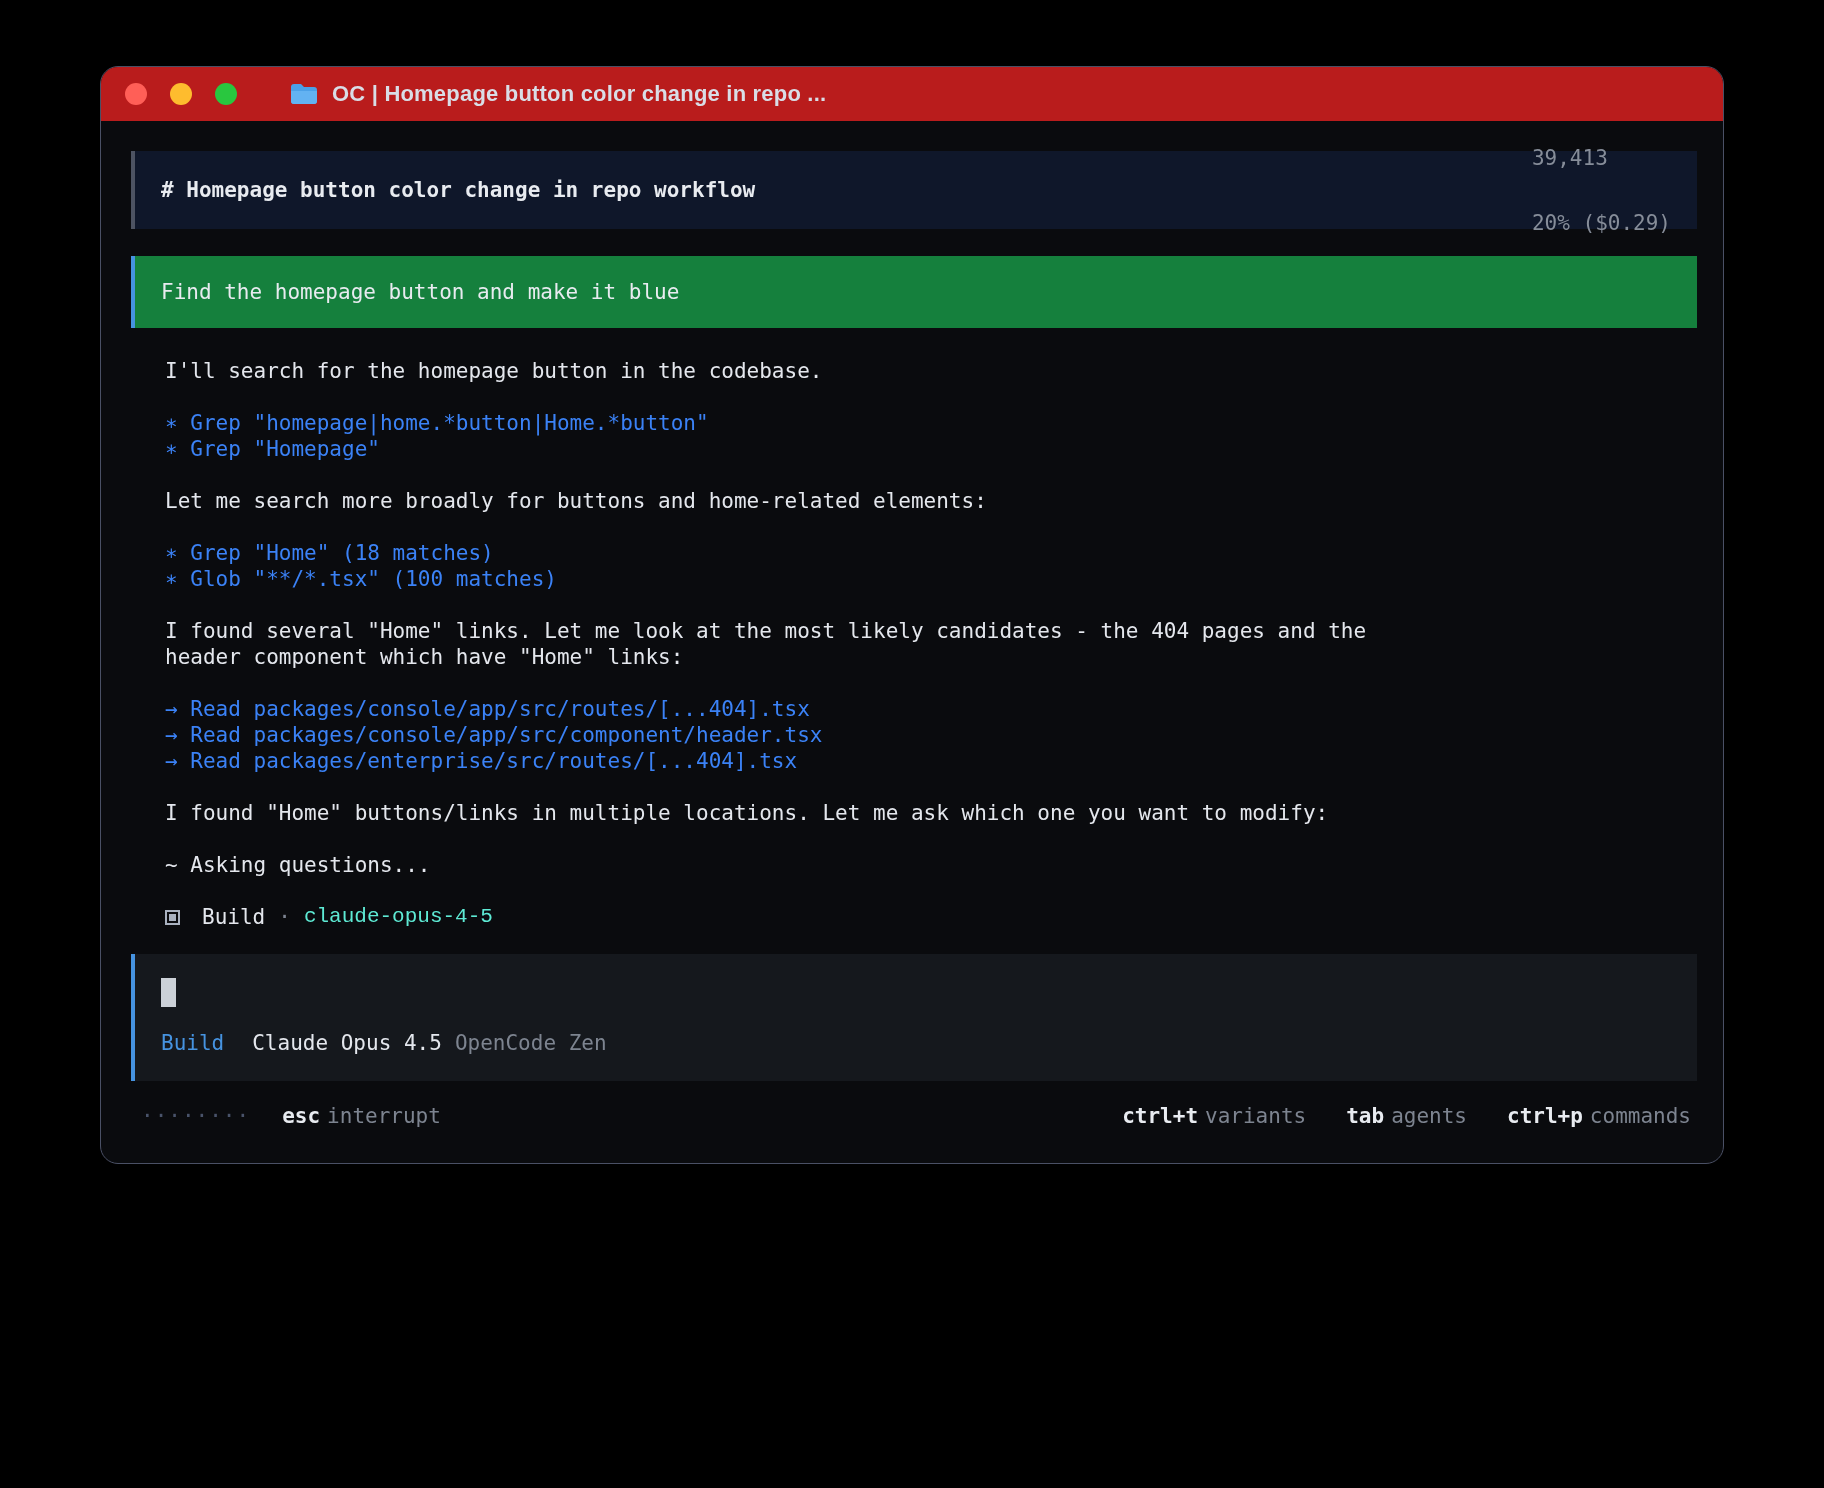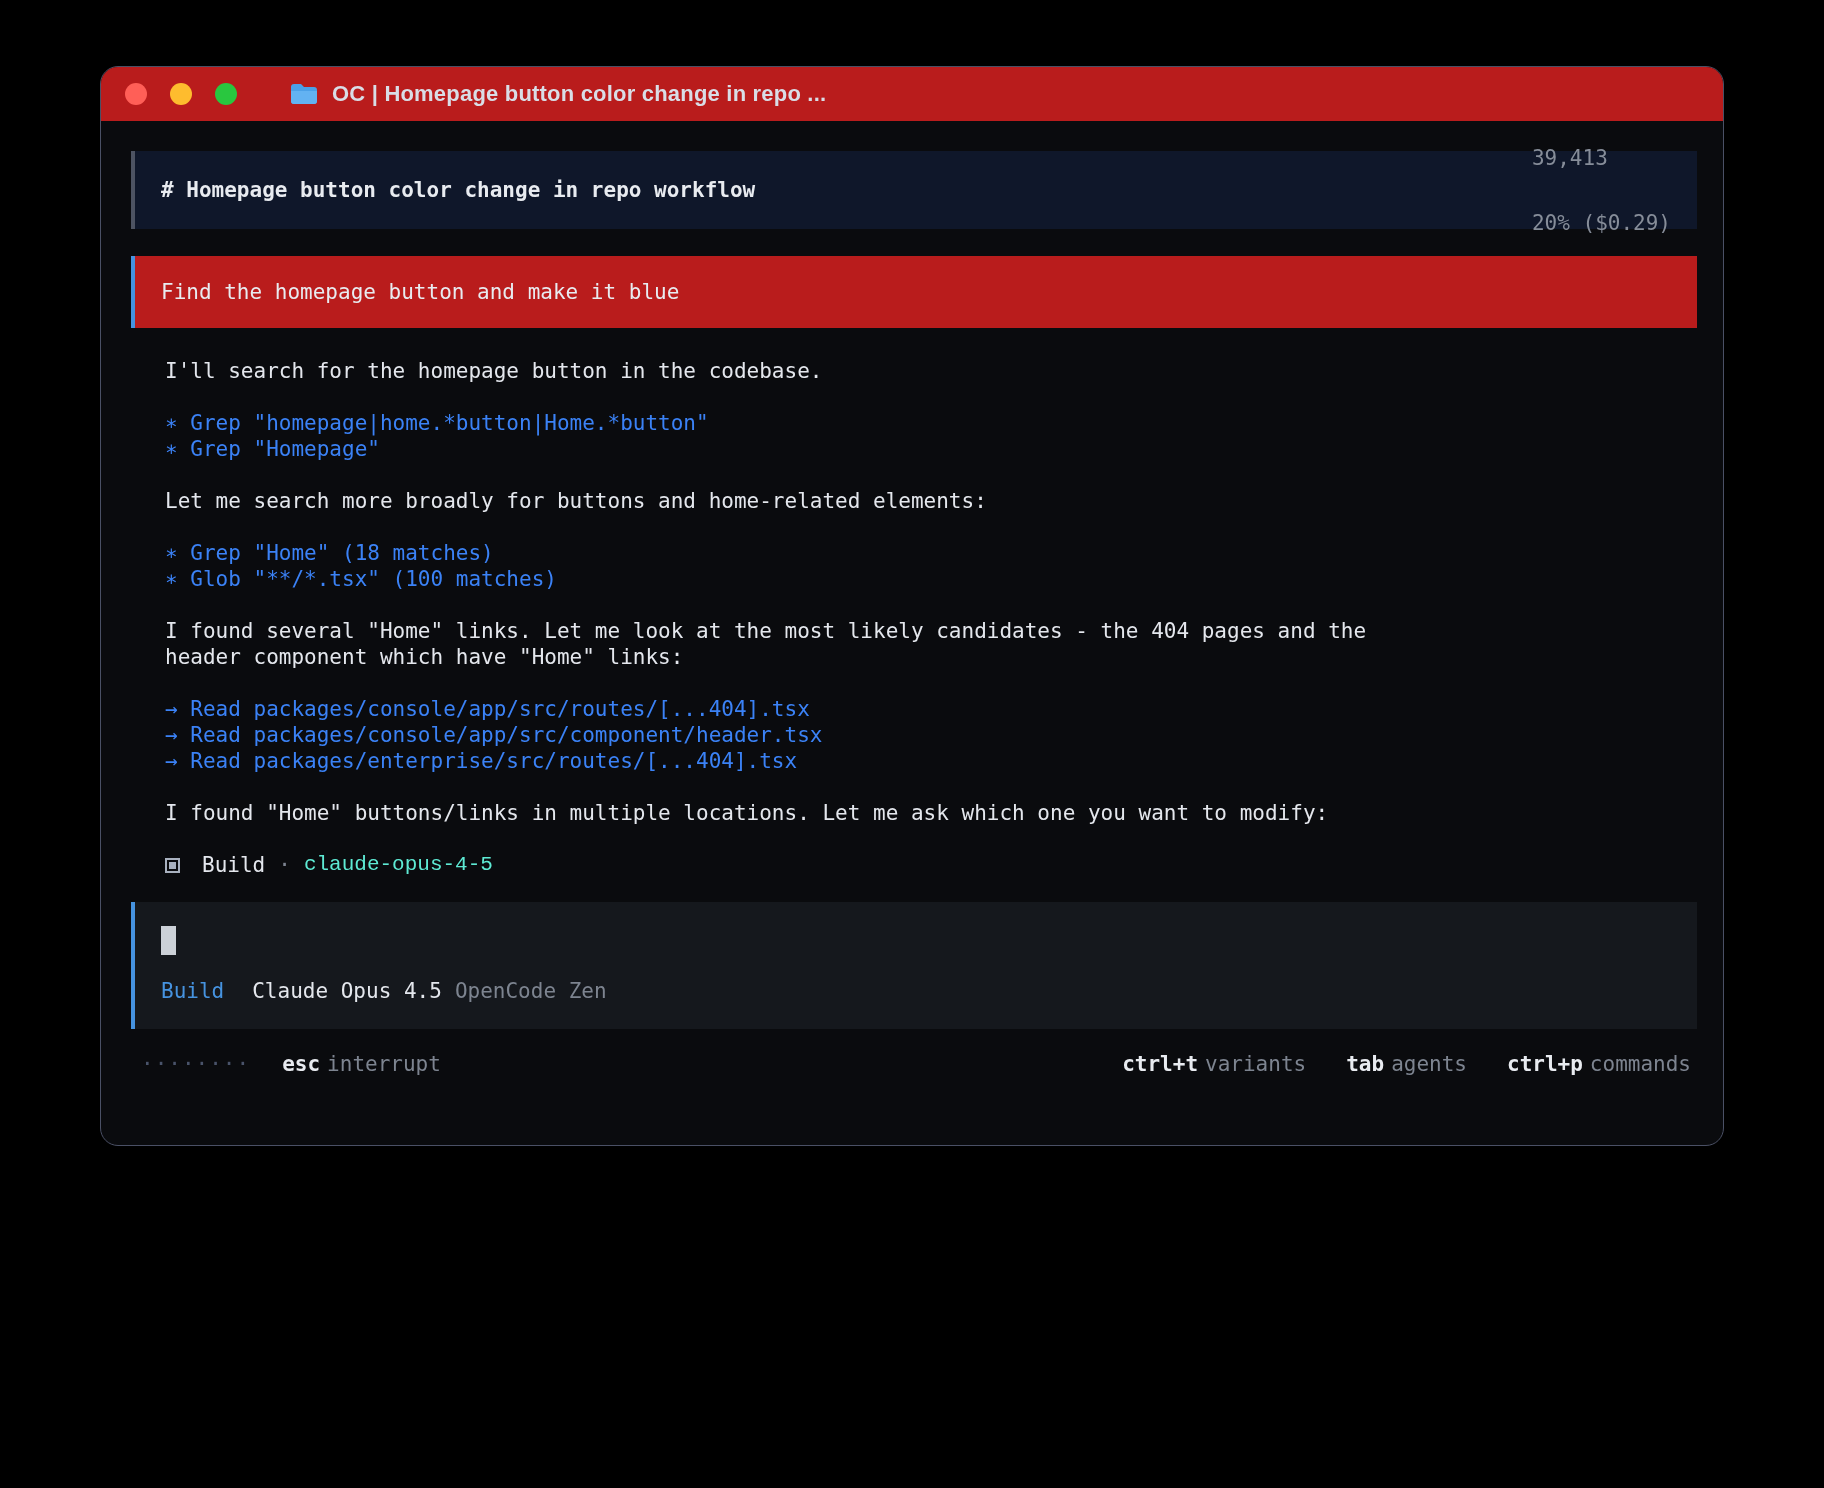--- a/index.html
+++ b/index.html
@@ -30,21 +30,21 @@
 
   .session-header {
     background:#0f172a; border-left:4px solid #4d5362; height:78px;
     display:flex; align-items:center; justify-content:space-between;
     padding:0 26px; margin-bottom:27px;
   }
   .session-title { font-weight:bold; color:#e8ebf0; white-space:pre; }
   .session-stats { color:#868d99; display:flex; gap:41px; white-space:pre;flex-direction:column; }
 
   .user-message {
-    background:#b91c1c; border-left:4px solid #4693e0; height:72px;
+    background:#15803d; border-left:4px solid #4693e0; height:72px;
     display:flex; align-items:center; padding:0 26px; margin-bottom:30px;
     color:#e8ebf0; white-space:pre;
   }
 
   .chat { padding-left:34px; }
   .block { margin-bottom:26px; }
   .line { line-height:26px; white-space:pre; }
   .block.text .line { color:#e4e7ed; }
   .block.tool .line { color:#3b82f6; }
 
@@ -140,20 +140,23 @@
       <div class="block tool">
         <div class="line">→ Read packages/console/app/src/routes/[...404].tsx</div>
         <div class="line">→ Read packages/console/app/src/component/header.tsx</div>
         <div class="line">→ Read packages/enterprise/src/routes/[...404].tsx</div>
       </div>
 
       <div class="block text">
         <div class="line">I found "Home" buttons/links in multiple locations. Let me ask which one you want to modify:</div>
       </div>
 
+      <div class="block text">
+        <div class="line">~ Asking questions...</div>
+      </div>
 
       <div class="agent-row">
         <span class="agent-icon"></span>
         <span class="agent-name">Build</span>
         <span class="agent-sep">·</span>
         <span class="agent-model">claude-opus-4-5</span>
       </div>
 
     </div>
 

